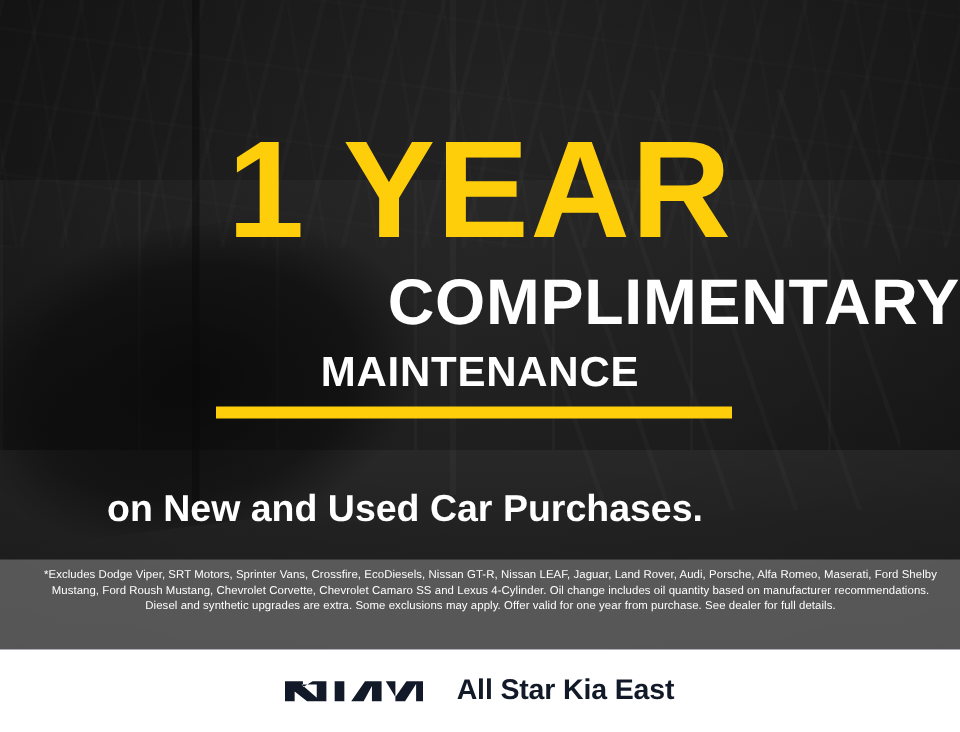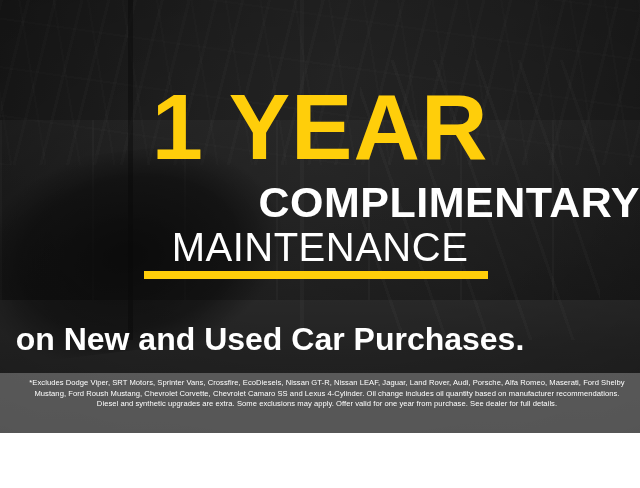--- a/index.html
+++ b/index.html
@@ -81,35 +81,35 @@
     font-weight:700;letter-spacing:1px;
     white-space:nowrap;
   }
   .comp{
     position:absolute;left:0;top:181px;width:640px;
     color:#ffffff;font-size:43px;line-height:43px;
     font-weight:700;letter-spacing:0.5px;white-space:nowrap;text-align:right;
   }
   .maint{
     position:absolute;left:0;top:226px;width:640px;
-    color:#ffffff;font-size:40px;line-height:43px;
-    font-weight:400;letter-spacing:0.5px;white-space:nowrap;
+    color:#ffffff;font-size:28px;line-height:43px;
+    font-weight:700;letter-spacing:0.5px;white-space:nowrap;
   }
   .rule{
     position:absolute;left:144px;top:271px;width:344px;height:8px;
     background:#FFCE0A;
   }
   .sub1{
     position:absolute;left:0;top:293px;width:640px;
     color:#ffffff;font-size:25px;line-height:30px;font-weight:700;
     white-space:nowrap;
   }
   .sub2{
     position:absolute;left:0;top:324px;width:540px;
-    color:#ffffff;font-size:32px;line-height:30px;font-weight:700;
+    color:#ffffff;font-size:25px;line-height:30px;font-weight:700;
     white-space:nowrap;
   }
 
   
   .disclaimer{
     position:absolute;left:0;top:373px;width:640px;height:60px;
     background:rgba(170,170,170,.42);
     padding-top:5px;box-sizing:border-box;
   }
   .disclaimer p{
@@ -155,14 +155,25 @@
       <div class="sub2">on New and Used Car Purchases.</div>
     </div>
 
     <div class="disclaimer">
       <p>*Excludes Dodge Viper, SRT Motors, Sprinter Vans, Crossfire, EcoDiesels, Nissan GT-R, Nissan LEAF, Jaguar, Land Rover, Audi, Porsche, Alfa Romeo, Maserati, Ford Shelby</p>
       <p>Mustang, Ford Roush Mustang, Chevrolet Corvette, Chevrolet Camaro SS and Lexus 4-Cylinder. Oil change includes oil quantity based on manufacturer recommendations.</p>
       <p>Diesel and synthetic upgrades are extra. Some exclusions may apply. Offer valid for one year from purchase. See dealer for full details.</p>
     </div>
   </div>
 
+  <div class="footer">
+    <span>
+      <svg class="kia-logo" viewBox="0 0 200 52" xmlns="http://www.w3.org/2000/svg" aria-label="KIA">
+        <path fill="#121A2A" d="M0 14 L0 40 L14 40 L14 26 L32 40 L52 40 L24 16 L46 16 L46 40 L60 40 L60 11 L40 11 L26 20 L26 11 L0 11 Z"></path>
+        <path fill="#121A2A" d="M72 11 L86 11 L86 40 L72 40 Z"></path>
+        <path fill="#121A2A" d="M100 40 L114 40 L126 18 L126 40 L140 40 L140 11 L116 11 L96 40 Z"></path>
+        <path fill="#121A2A" d="M146 11 L160 11 L160 40 L174 40 L190 15 L190 40 L200 40 L200 11 L176 11 L160 34 Z"></path>
+      </svg>
+    </span>
+    <span class="dealer">All Star Kia East</span>
+  </div>
 
 </div>
 
 </body></html>

